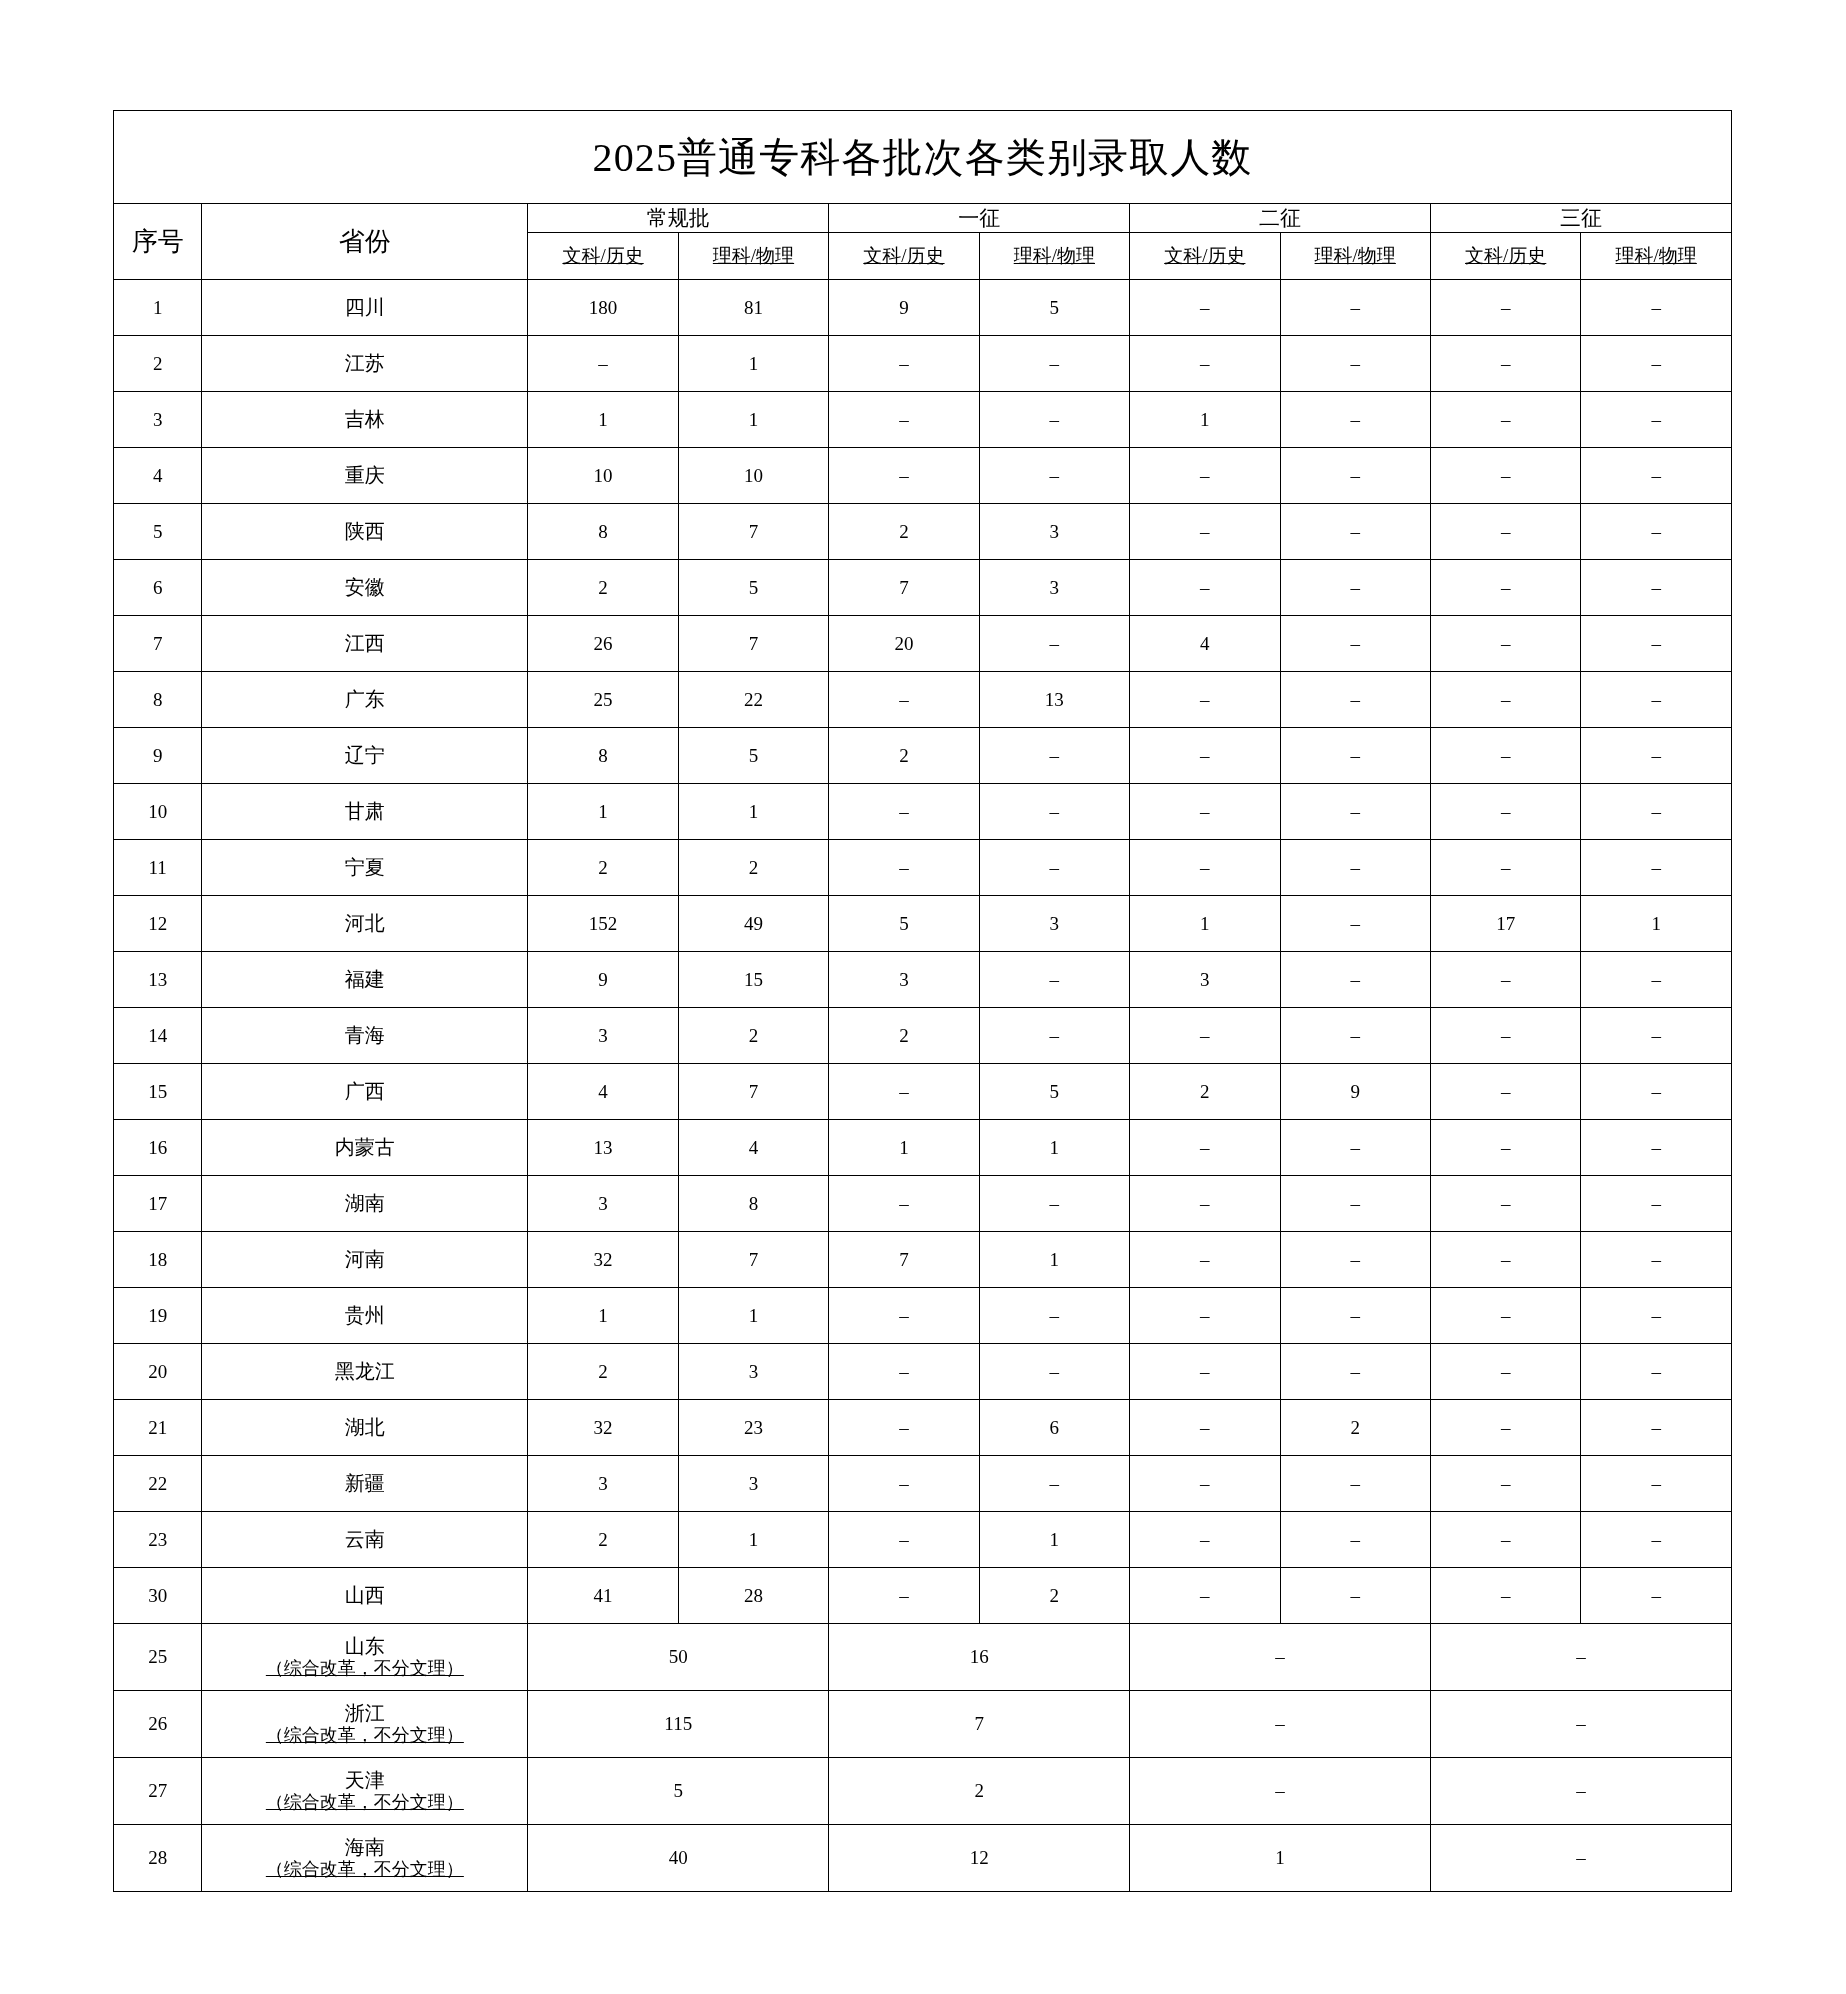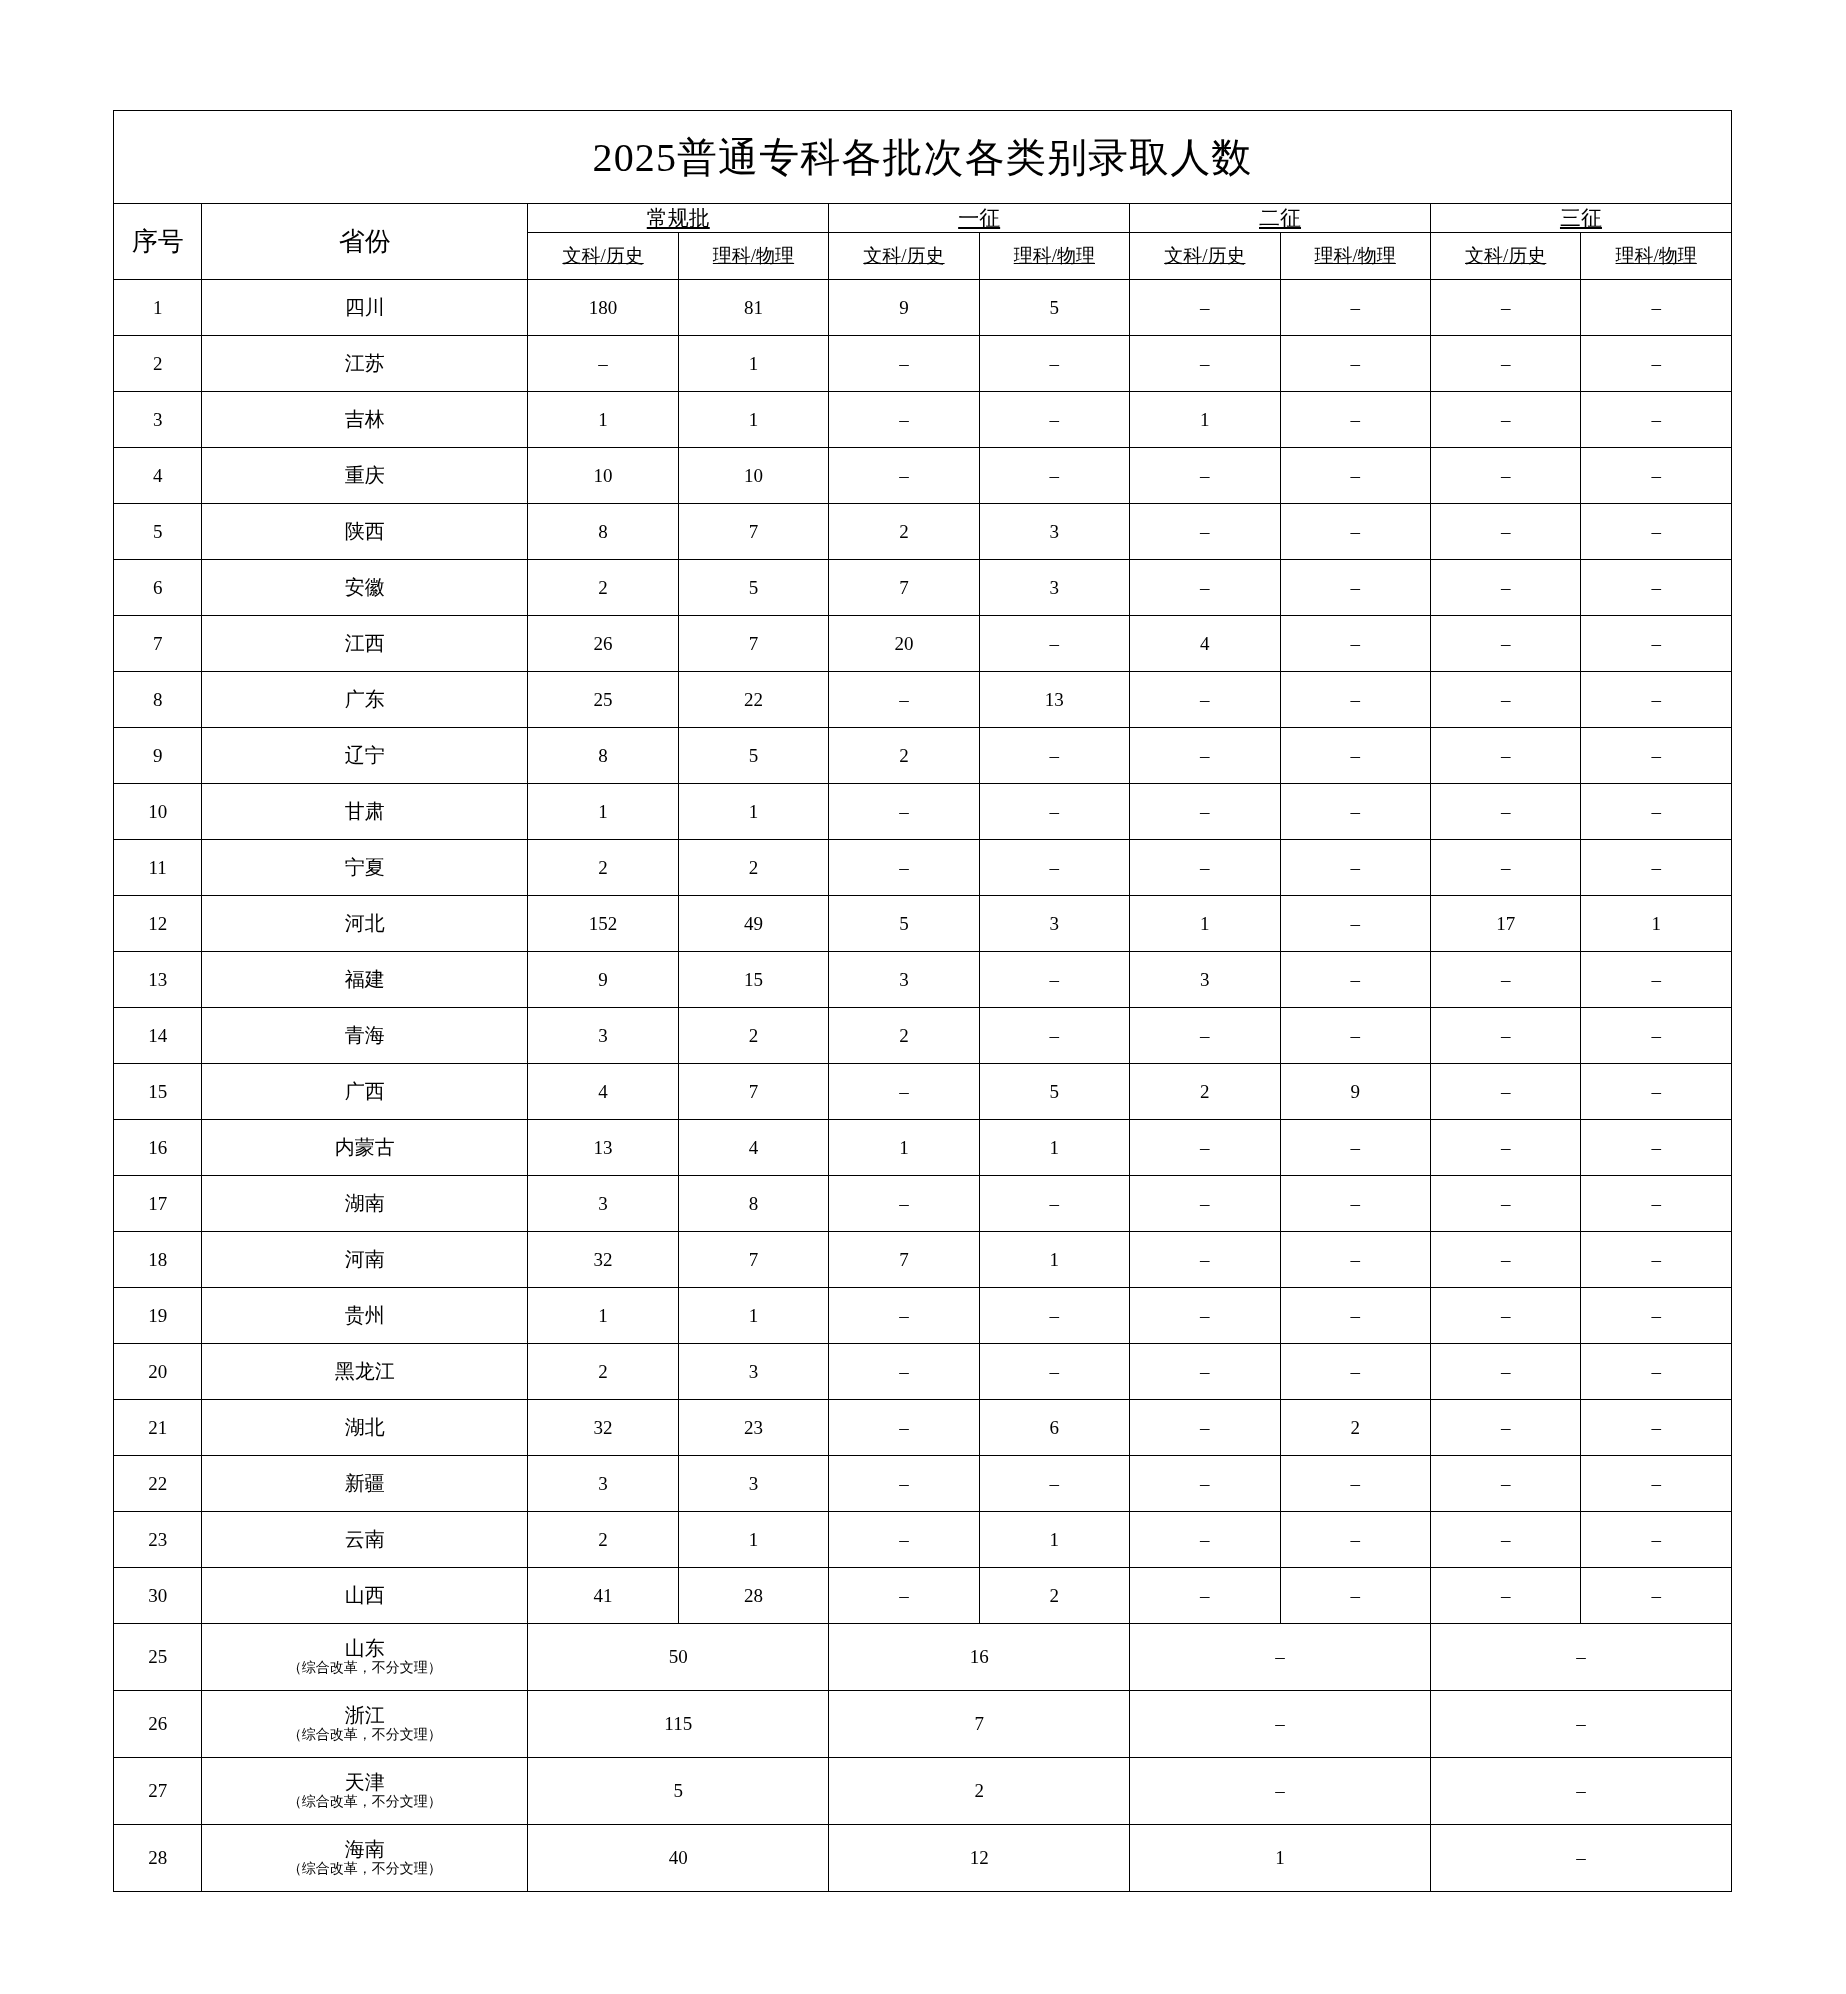--- a/index.html
+++ b/index.html
@@ -39,34 +39,34 @@
     height: 46px;
     font-size: 26px;
   }
   .hdr-sub {
     height: 46px;
     font-size: 19px;
     text-decoration: underline;
   }
   .hdr-merged {
     font-size: 21px;
-    text-decoration: underline;
   }
   .row-cell {
     height: 55px;
     font-size: 19px;
   }
   .prov-name {
     font-size: 20px;
     line-height: 1.15;
   }
   .prov-note {
-    font-size: 14px;
+    font-size: 18px;
     display: block;
     line-height: 1.2;
+    text-decoration: underline;
   }
   .tall-row .row-cell {
     height: 66px;
   }
   col.c-seq { width: 74px; }
   col.c-prov { width: 273px; }
   col.c-val { width: 126px; }
 </style>
 </head>
 <body>

